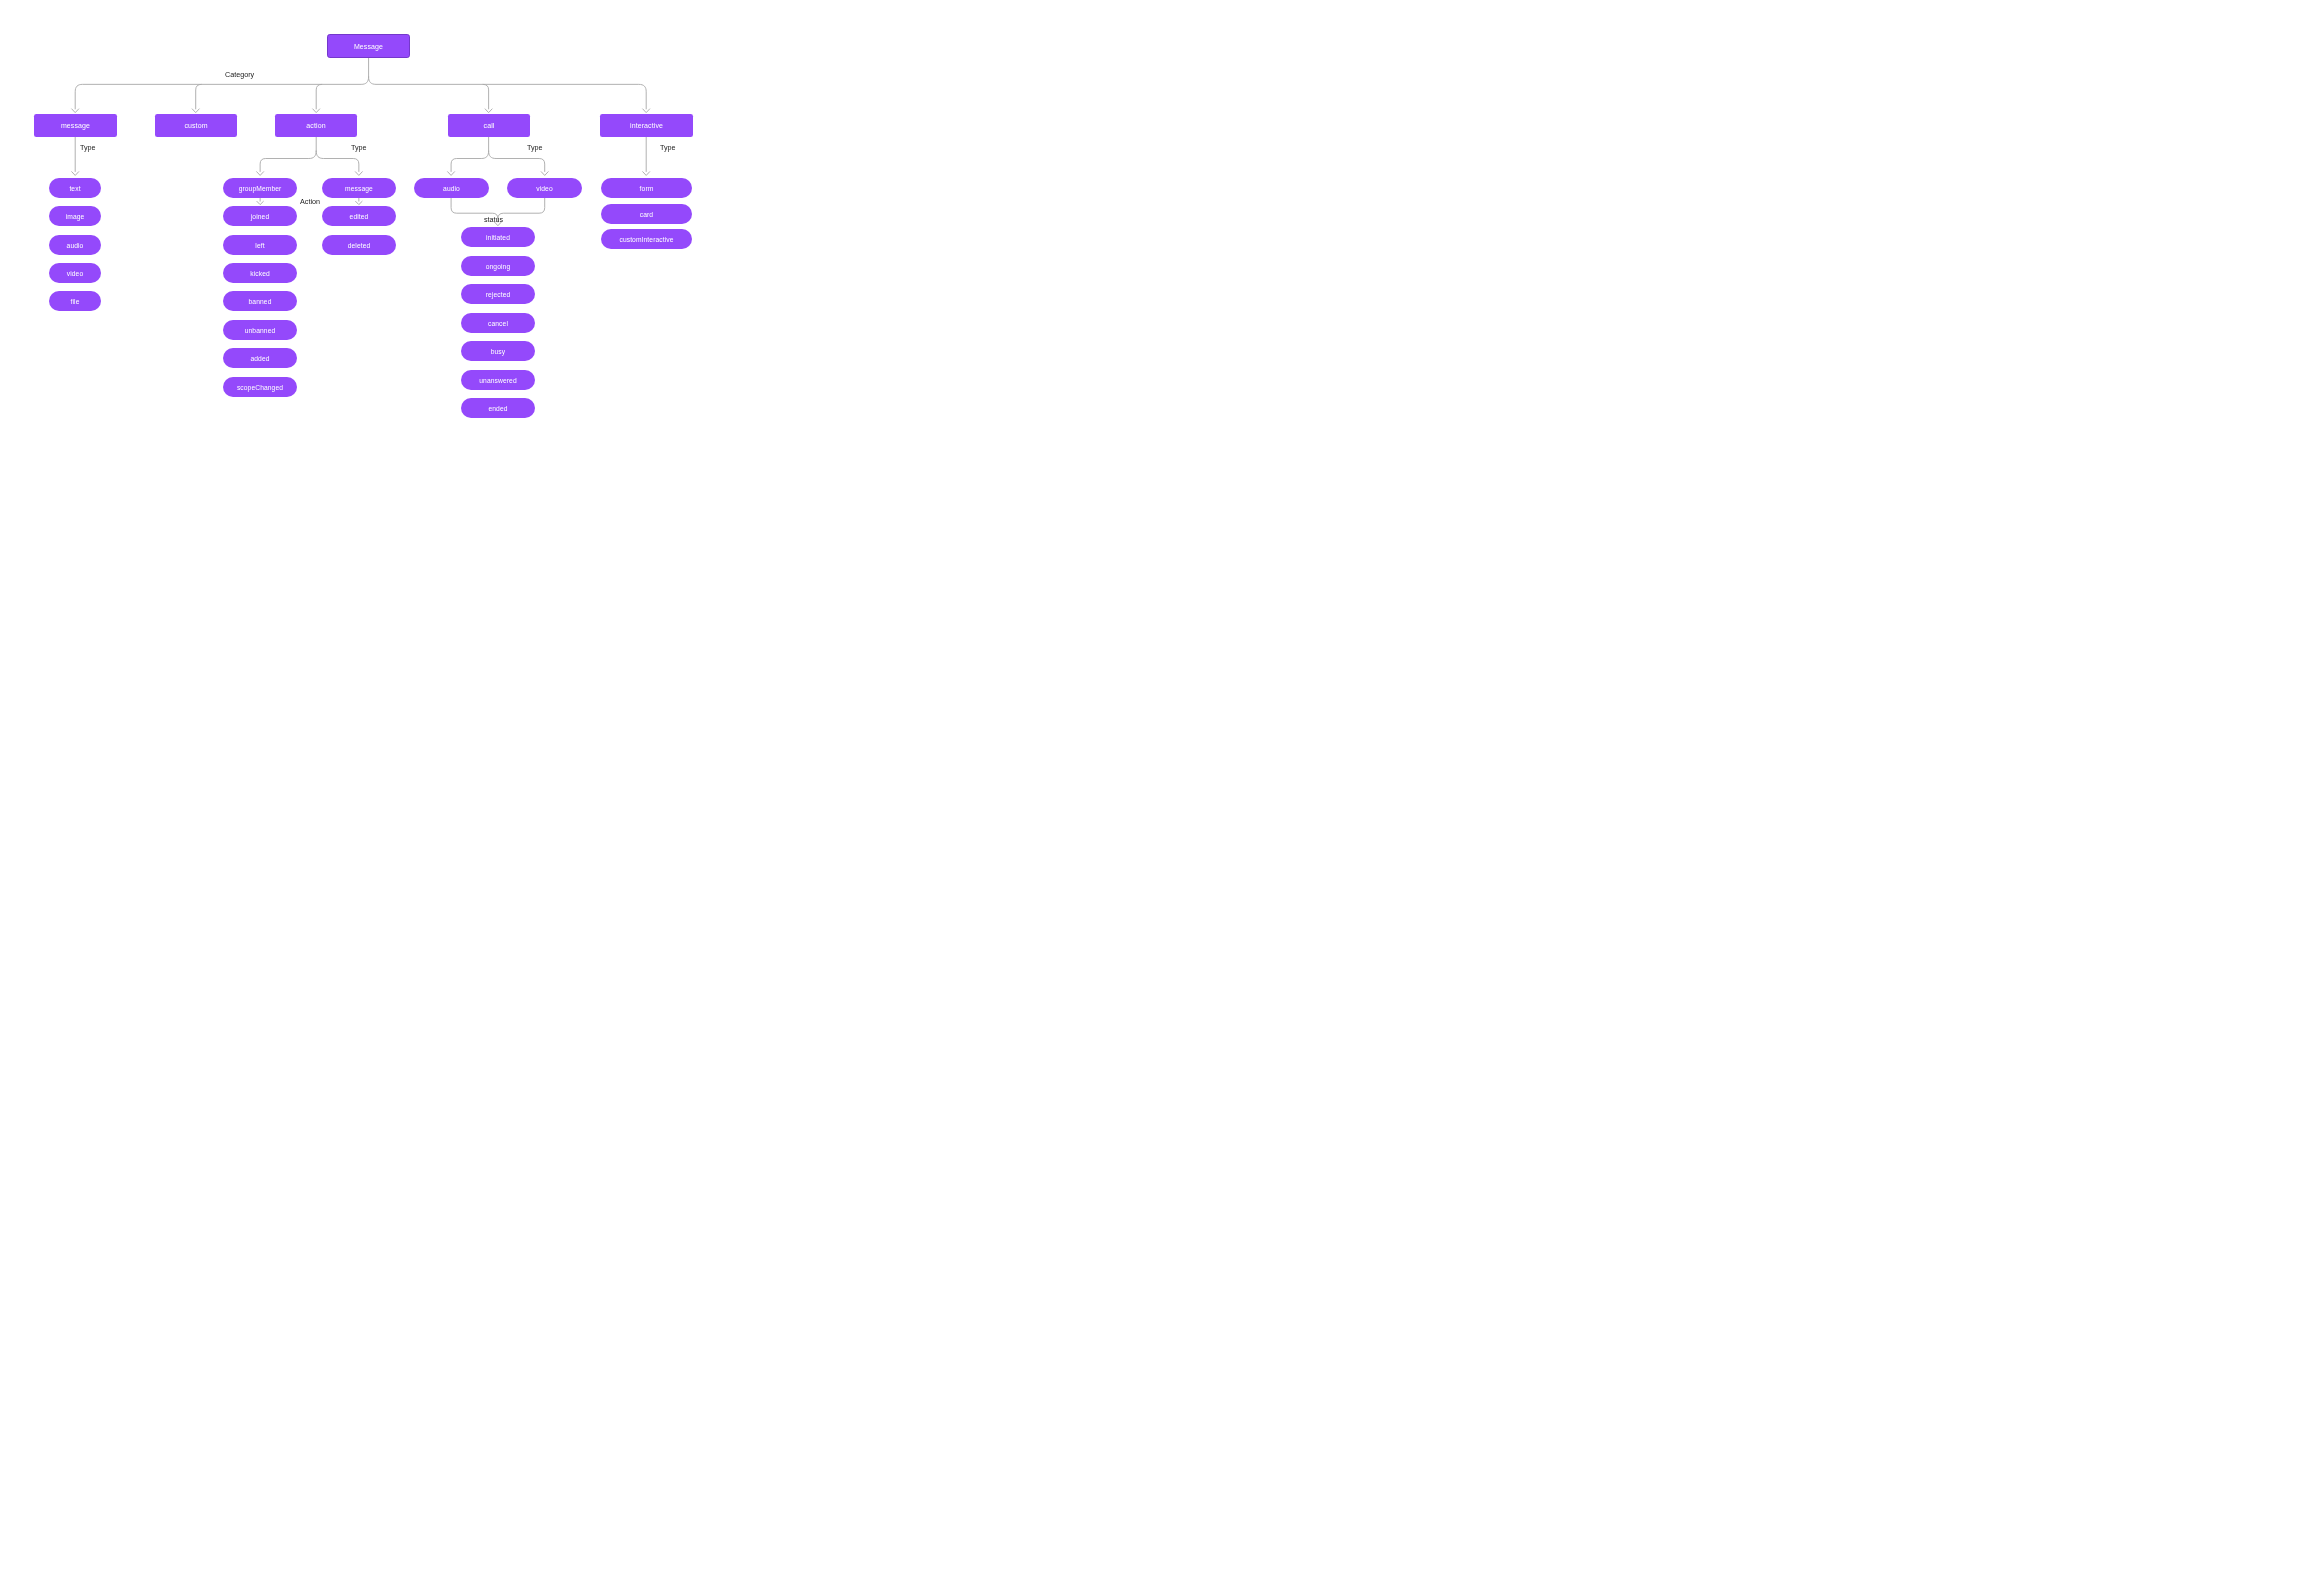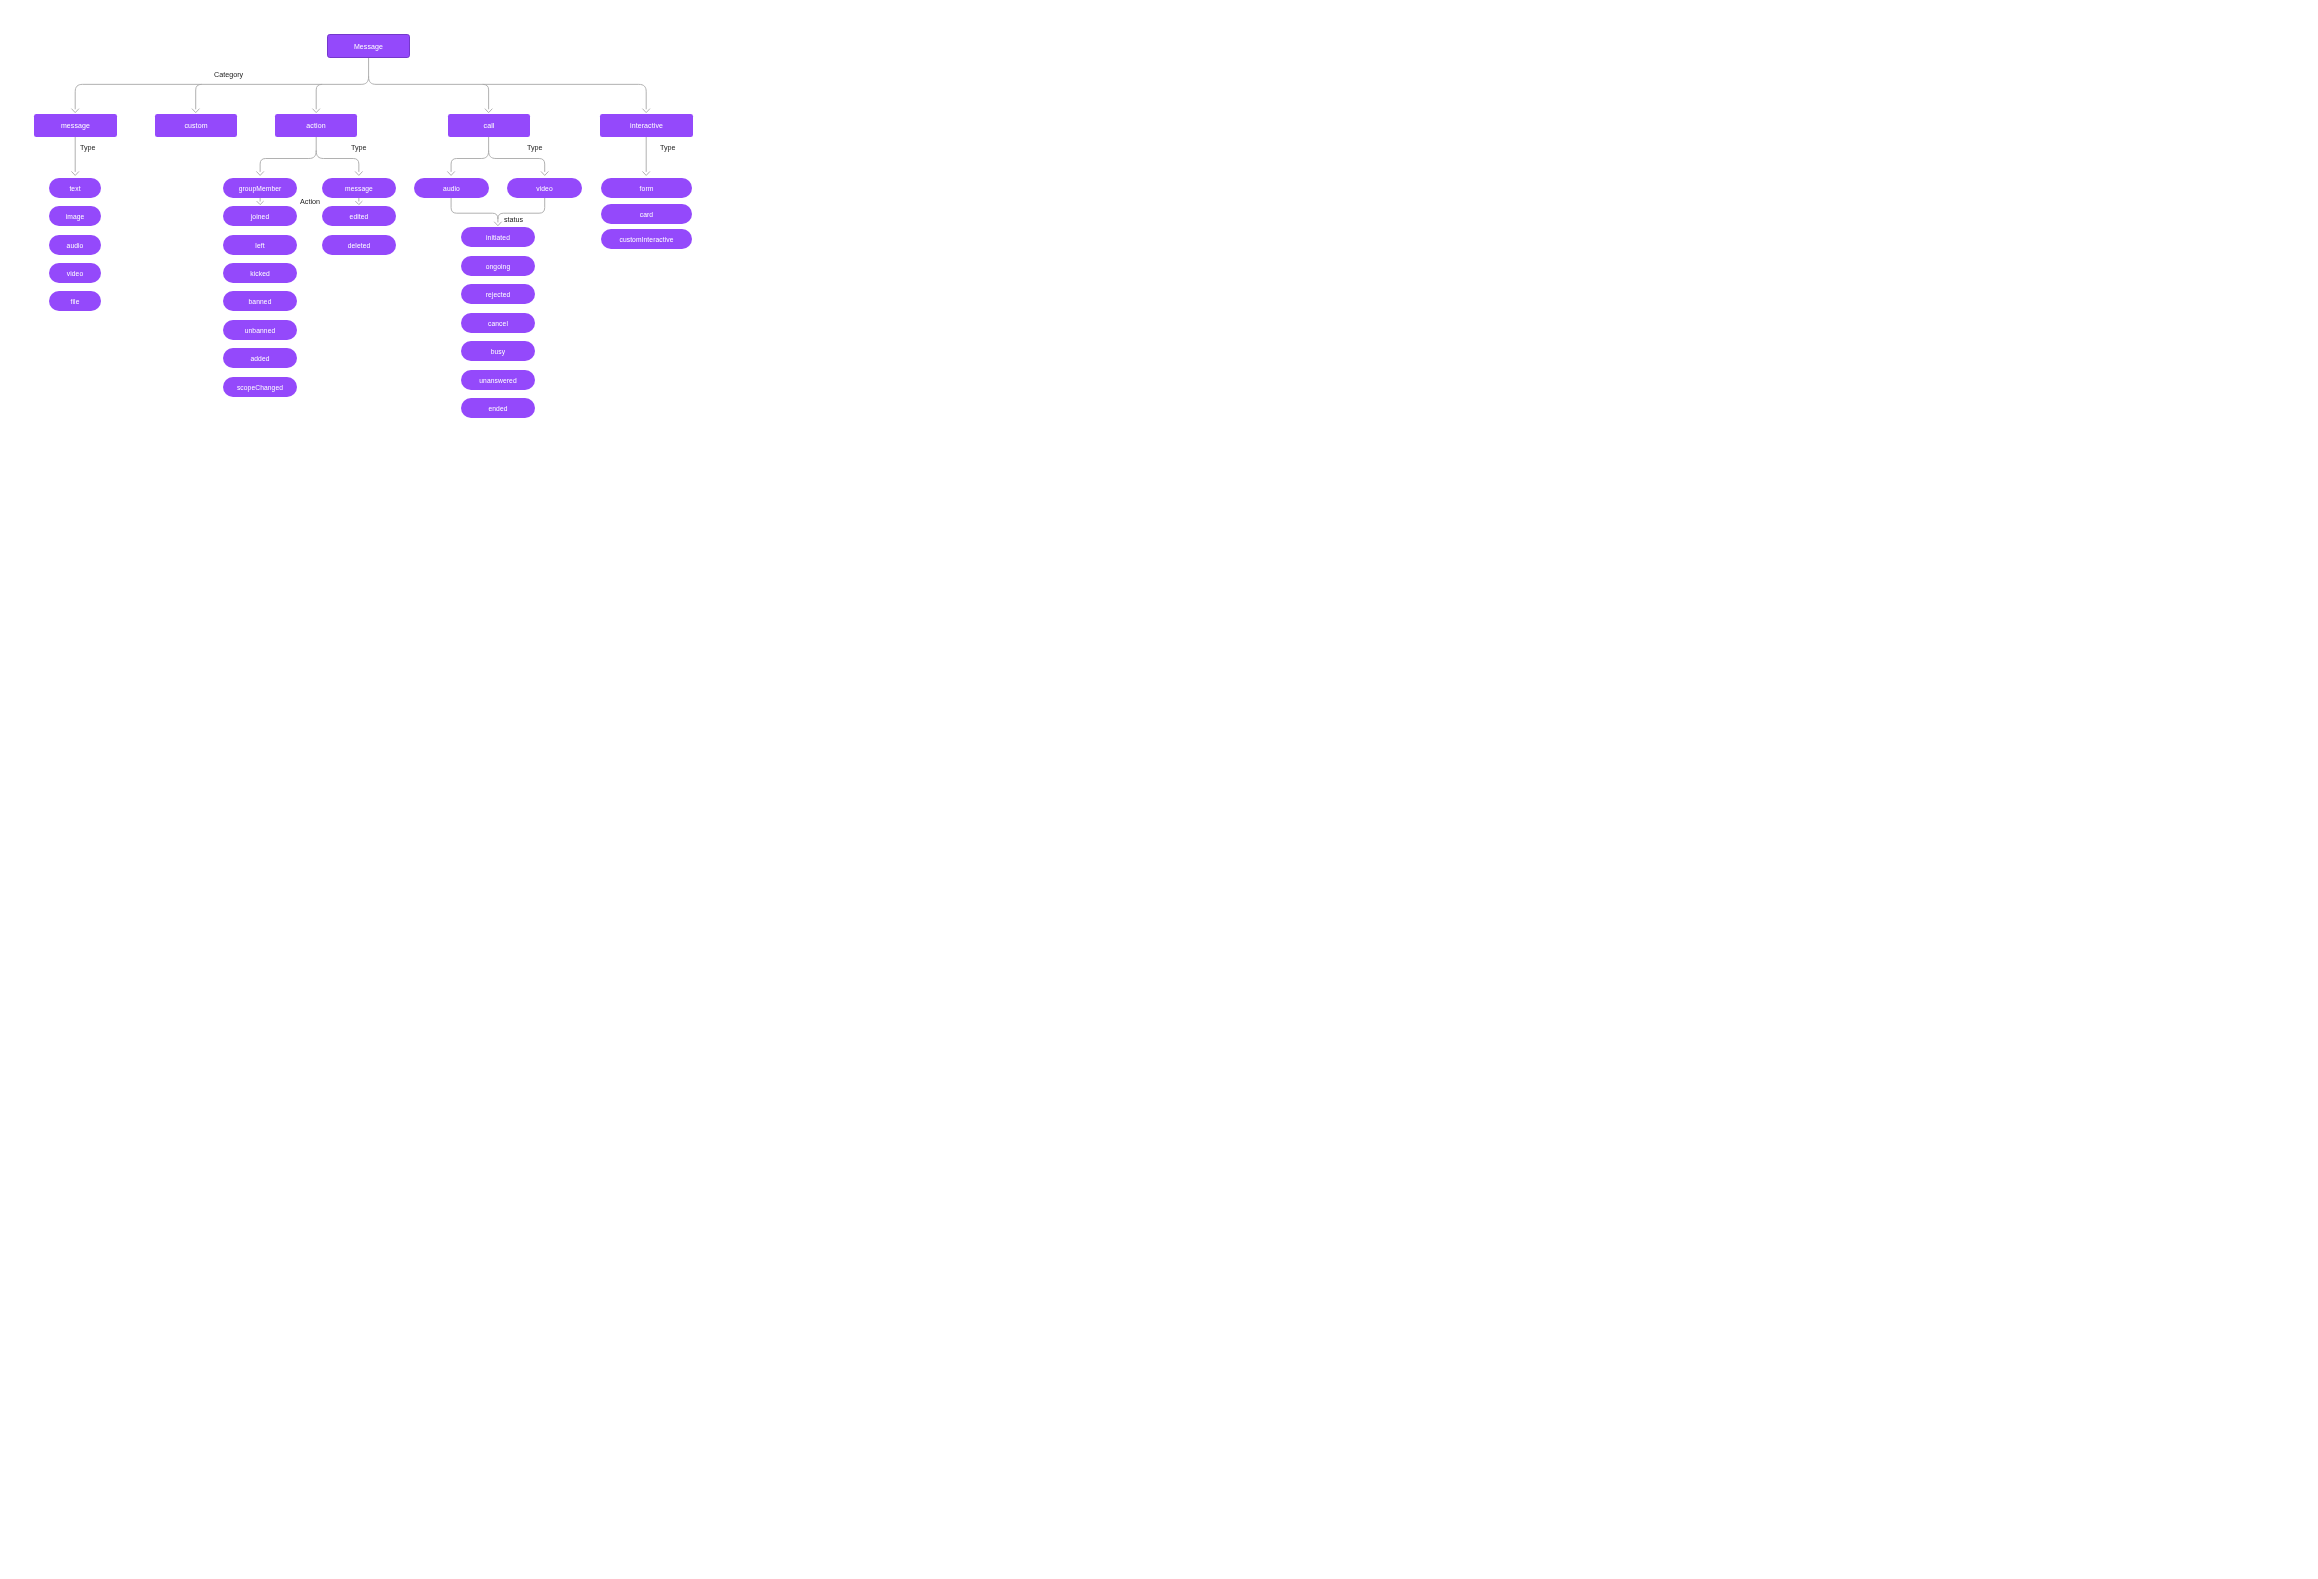--- a/index.html
+++ b/index.html
@@ -91,27 +91,27 @@
     <g>
       <path d="M973 427 V448 Q973 460 985 460 H1062 C1070 460 1074 464 1074 471"></path>
       <path d="M1175 427 V448 Q1175 460 1163 460 H1086 C1078 460 1074 464 1074 471"></path>
       <path d="M1074 471 V479"></path>
       <path d="M1066.5 479 L1074 487 L1081.5 479"></path>
     </g>
   </svg>
 
   <div class="node root" style="left:327px;top:34px;width:83px;">Message</div>
 
-  <div class="edge-label" style="left:214px;top:70px;">Category</div>
+  <div class="edge-label" style="left:225px;top:70px;">Category</div>
   <div class="edge-label" style="left:80px;top:143px;">Type</div>
   <div class="edge-label" style="left:351px;top:143px;">Type</div>
   <div class="edge-label" style="left:527px;top:143px;">Type</div>
   <div class="edge-label" style="left:660px;top:143px;">Type</div>
   <div class="edge-label" style="left:300px;top:197px;">Action</div>
-  <div class="edge-label" style="left:504px;top:215px;">status</div>
+  <div class="edge-label" style="left:484px;top:215px;">status</div>
 
   <div class="node box" style="left:34px;top:114px;width:83px;">message</div>
   <div class="node box" style="left:155px;top:114px;width:82px;">custom</div>
   <div class="node box" style="left:275px;top:114px;width:82px;">action</div>
   <div class="node box" style="left:448px;top:114px;width:82px;">call</div>
   <div class="node box" style="left:600px;top:114px;width:93px;">interactive</div>
 
   <div class="node pill" style="left:49px;top:178px;width:52px;">text</div>
   <div class="node pill" style="left:49px;top:206px;width:52px;">image</div>
   <div class="node pill" style="left:49px;top:235px;width:52px;">audio</div>

